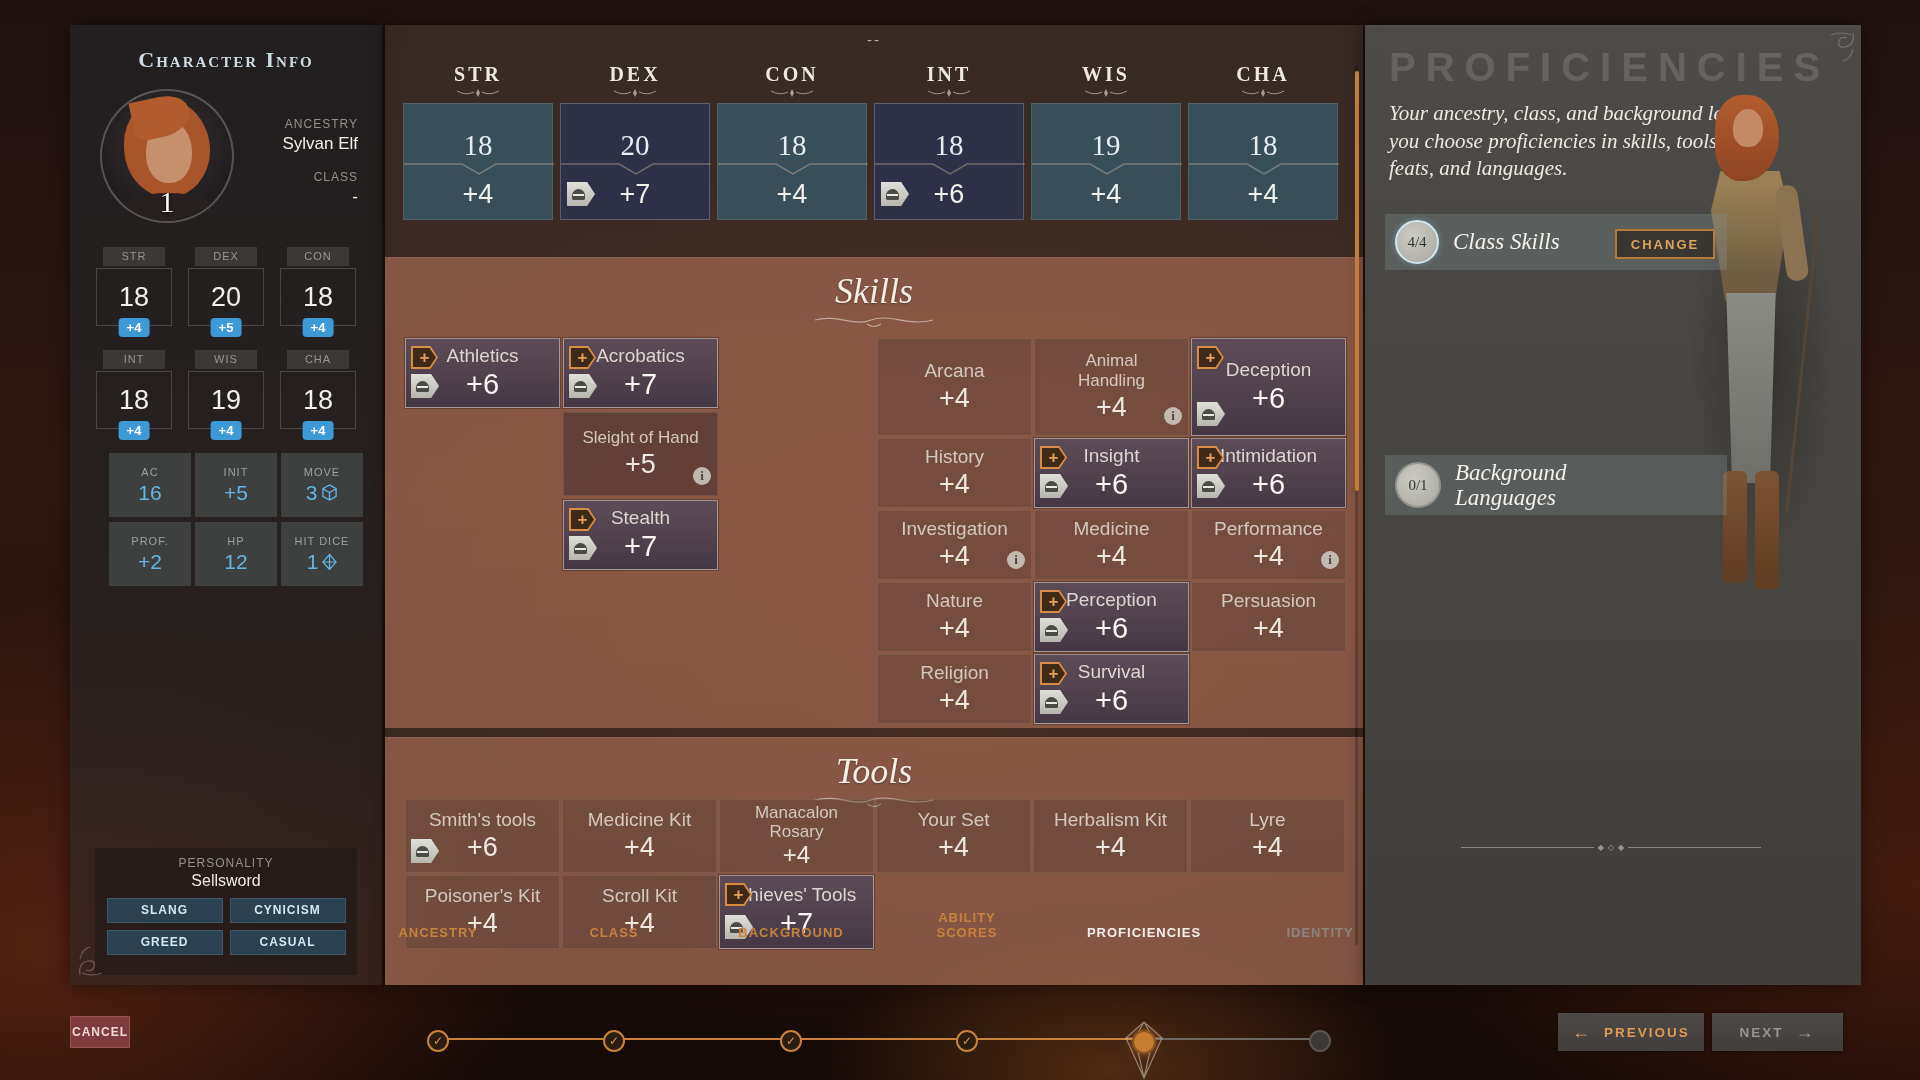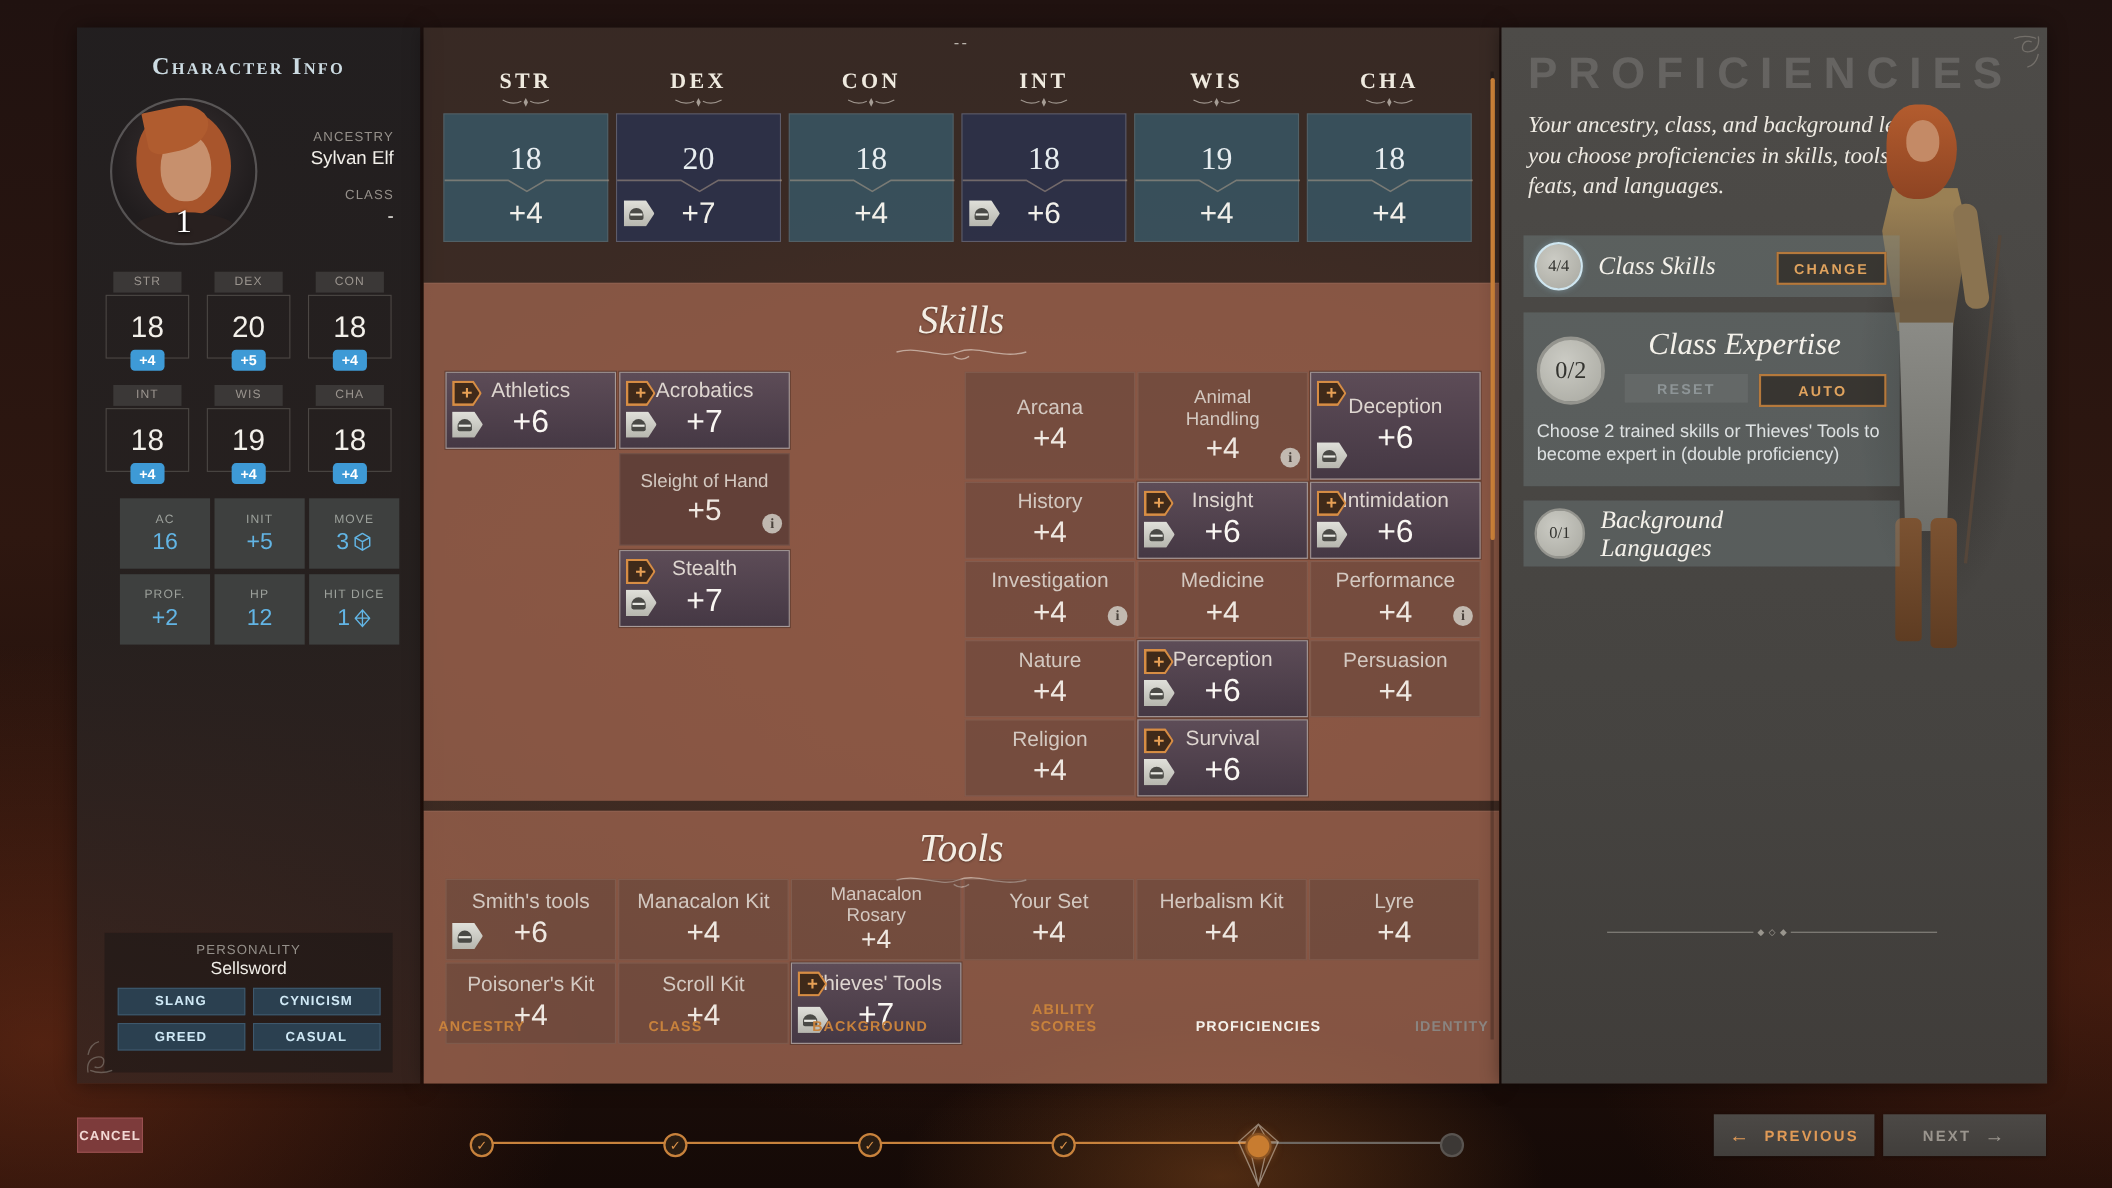--- a/index.html
+++ b/index.html
@@ -185,21 +185,21 @@
   .step-circ{position:absolute;left:50%;top:40px;transform:translateX(-50%);width:18px;height:18px;border-radius:50%;
     background:#2a1d12;border:2px solid #c8823c;color:#d89048;font-size:12px;line-height:18px;text-align:center;}
   .step.todo .step-circ{background:#3c3835;border-color:#595450;color:transparent;}
   .step.current .step-circ{width:20px;height:20px;background:#c87c30;border:2px solid #8a5424;box-shadow:0 0 10px rgba(220,130,50,.6);}
   .gem{position:absolute;left:50%;top:30px;transform:translateX(-50%);}
 
   .nav-btn{position:absolute;top:1013px;height:38px;display:flex;align-items:center;justify-content:center;gap:12px;
     background:linear-gradient(180deg,#4c4946,#413e3b);box-shadow:0 1px 3px rgba(0,0,0,.4);cursor:pointer;
     font-size:13.5px;font-weight:bold;letter-spacing:2px;}
   #prev-btn{left:1558px;width:146px;color:#e09a56;}
-  #next-btn{left:1712px;width:148px;color:#9a958e;}
+  #next-btn{left:1712px;width:131px;color:#9a958e;}
   .arrow{font-size:18px;line-height:1;}
 </style>
 </head>
 <body>
 
 <div class="panel" id="left-panel">
   <div class="ci-title">Character Info</div>
 
   <div class="portrait">
     <div class="p-hair"></div>
@@ -548,21 +548,21 @@
     </svg>
     <div id="tools-grid">
       <div class="tile">
         <div class="badge-helm">
             <div class="helm"></div>
           </div>
         <div class="t-name">Smith's tools</div>
         <div class="t-mod">+6</div>
       </div>
       <div class="tile">
-        <div class="t-name">Manacalon Kit</div>
+        <div class="t-name">Medicine Kit</div>
         <div class="t-mod">+4</div>
       </div>
       <div class="tile">
         <div class="t-name" style="font-size:17px;">Manacalon Rosary</div>
         <div class="t-mod" style="font-size:24px;margin-top:0;">+4</div>
       </div>
       <div class="tile">
         <div class="t-name">Your Set</div>
         <div class="t-mod">+4</div>
       </div>
@@ -614,29 +614,20 @@
     <div class="fig-hair"></div>
     <div class="fig-face"></div>
   </div>
 
   <div class="card" id="card-skills">
     <div class="circ">4/4</div>
     <div class="card-label">Class Skills</div>
     <div class="btn-outline" id="change-btn">CHANGE</div>
   </div>
 
-  <div class="card" id="card-expertise">
-    <div class="circ">0/2</div>
-    <div class="exp-title">Class Expertise</div>
-    <div class="exp-btns">
-      <div class="btn-flat" id="reset-btn">RESET</div>
-      <div class="btn-outline" id="auto-btn">AUTO</div>
-    </div>
-    <div class="exp-desc">Choose 2 trained skills or Thieves' Tools to become expert in (double proficiency)</div>
-  </div>
 
   <div class="card" id="card-langs">
     <div class="circ">0/1</div>
     <div class="card-label" style="width:150px;">Background Languages</div>
   </div>
 
   <div class="rp-divider">
     <div class="line"></div>
       <span>◆</span>
       <span>◇</span>

